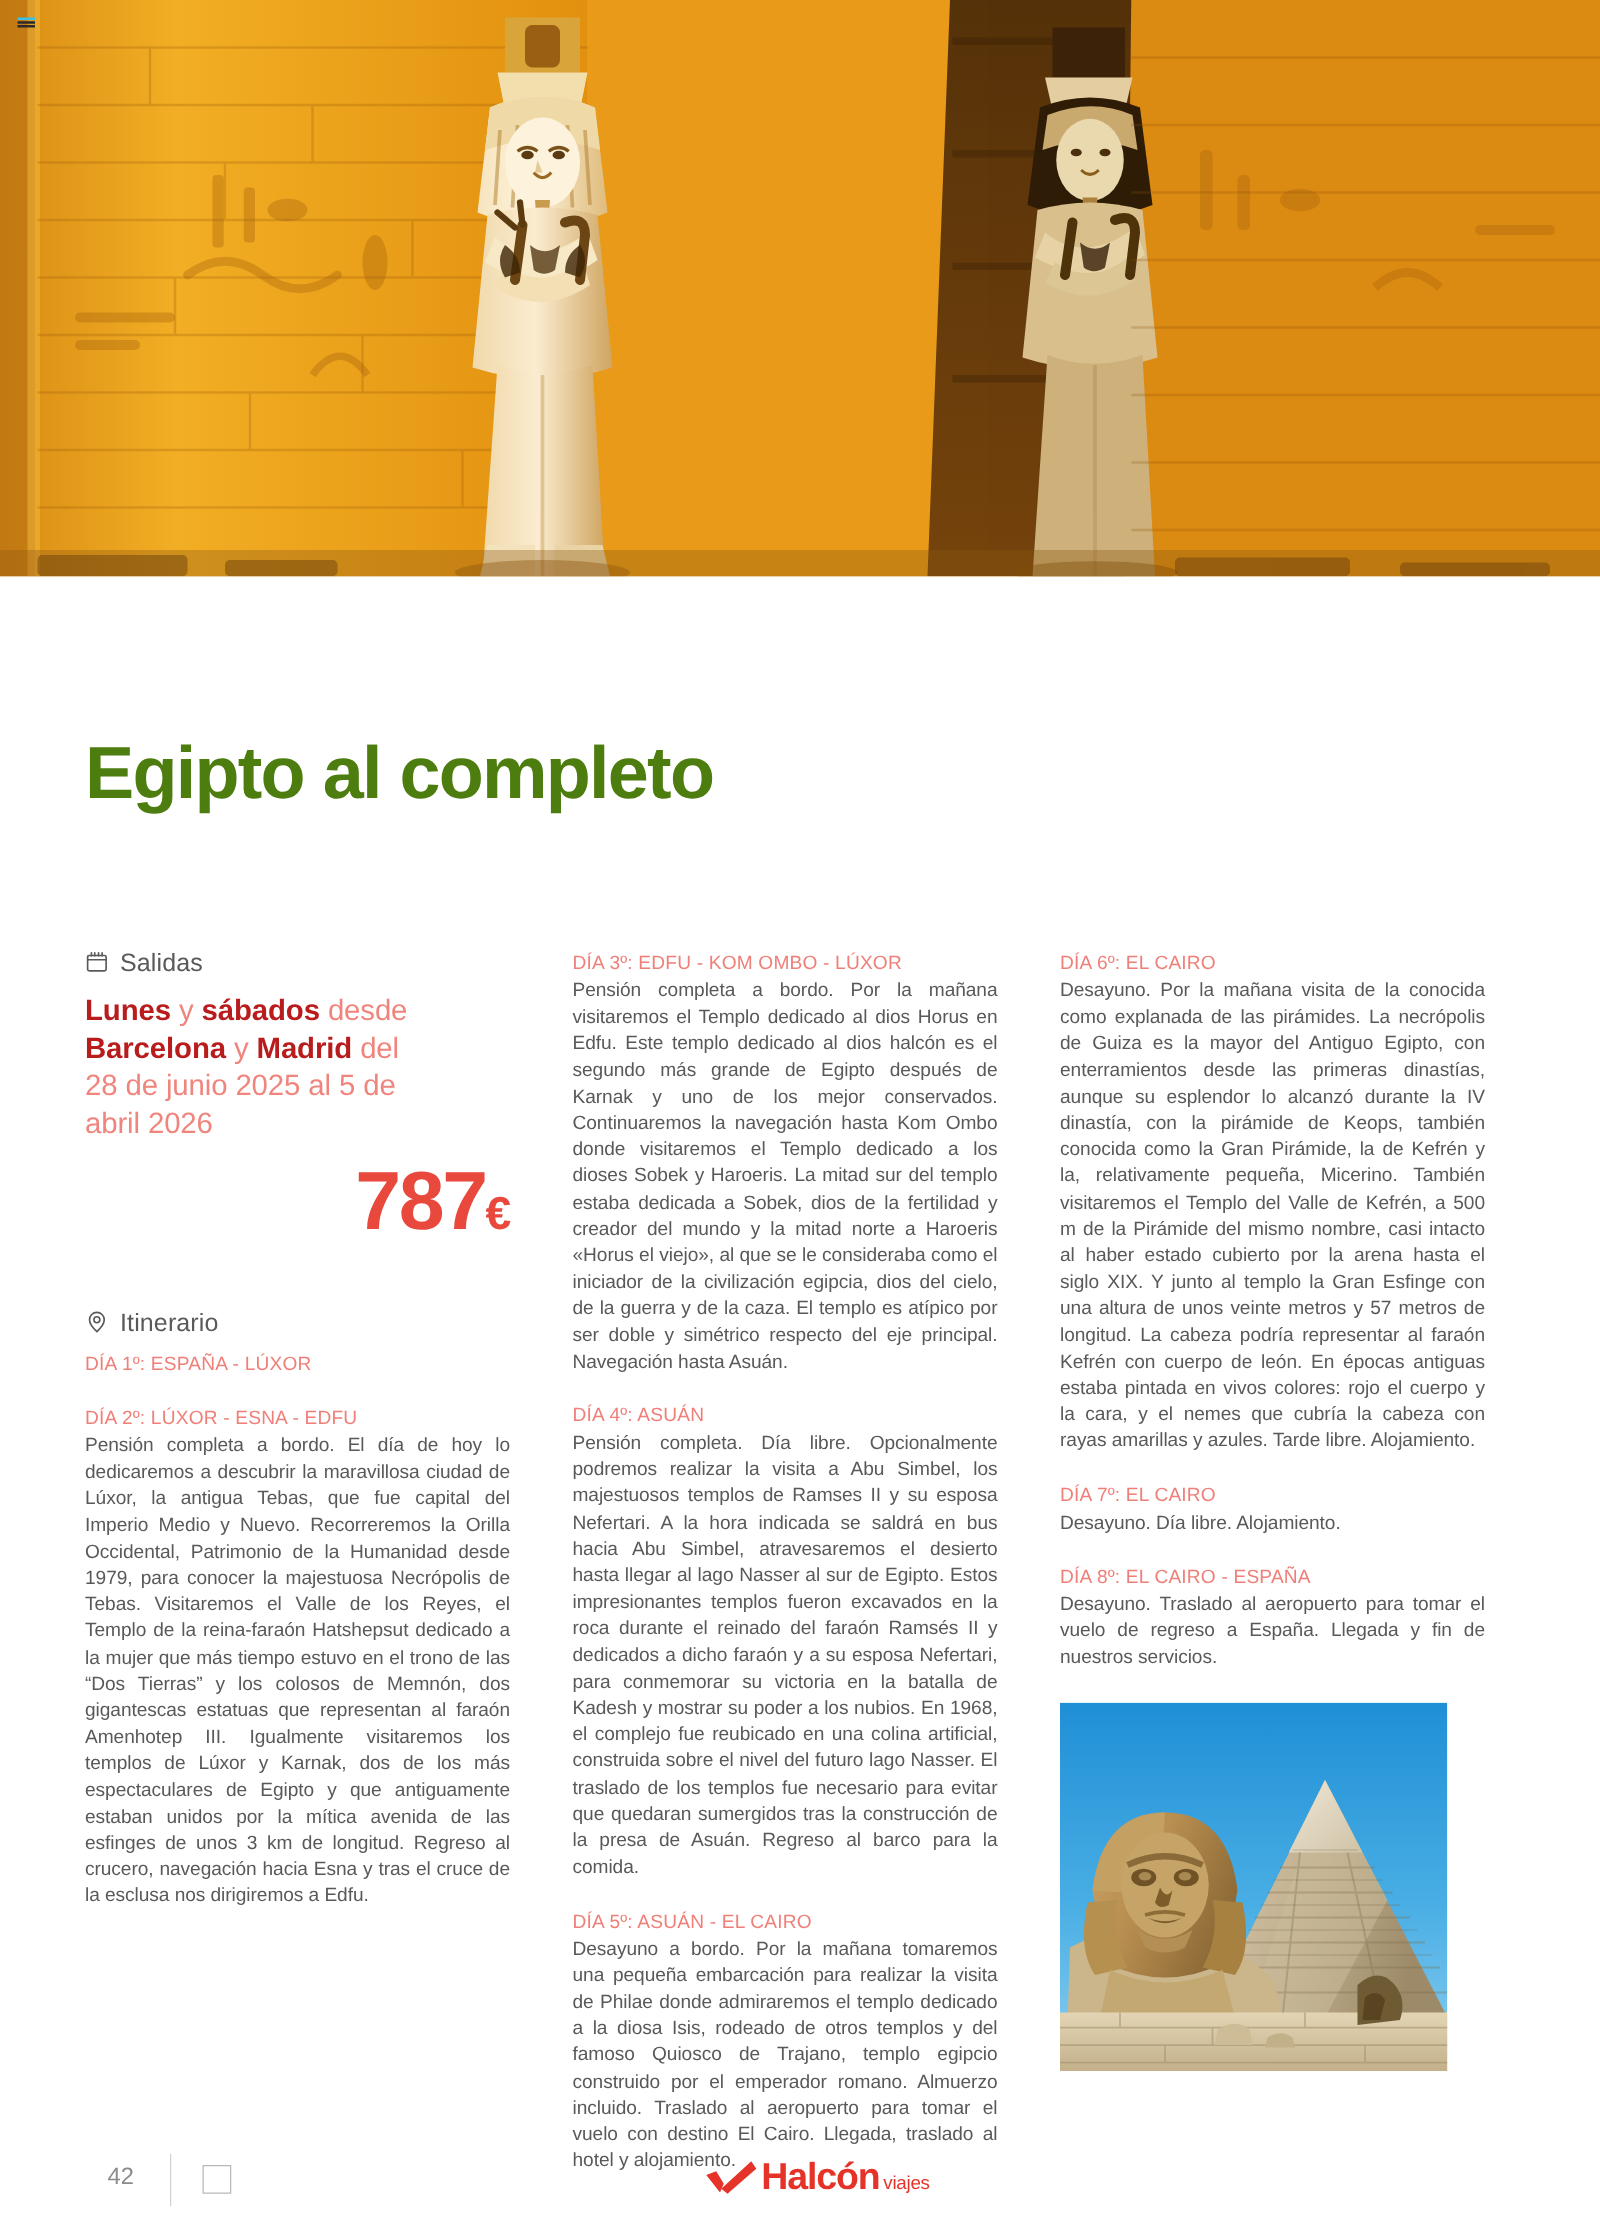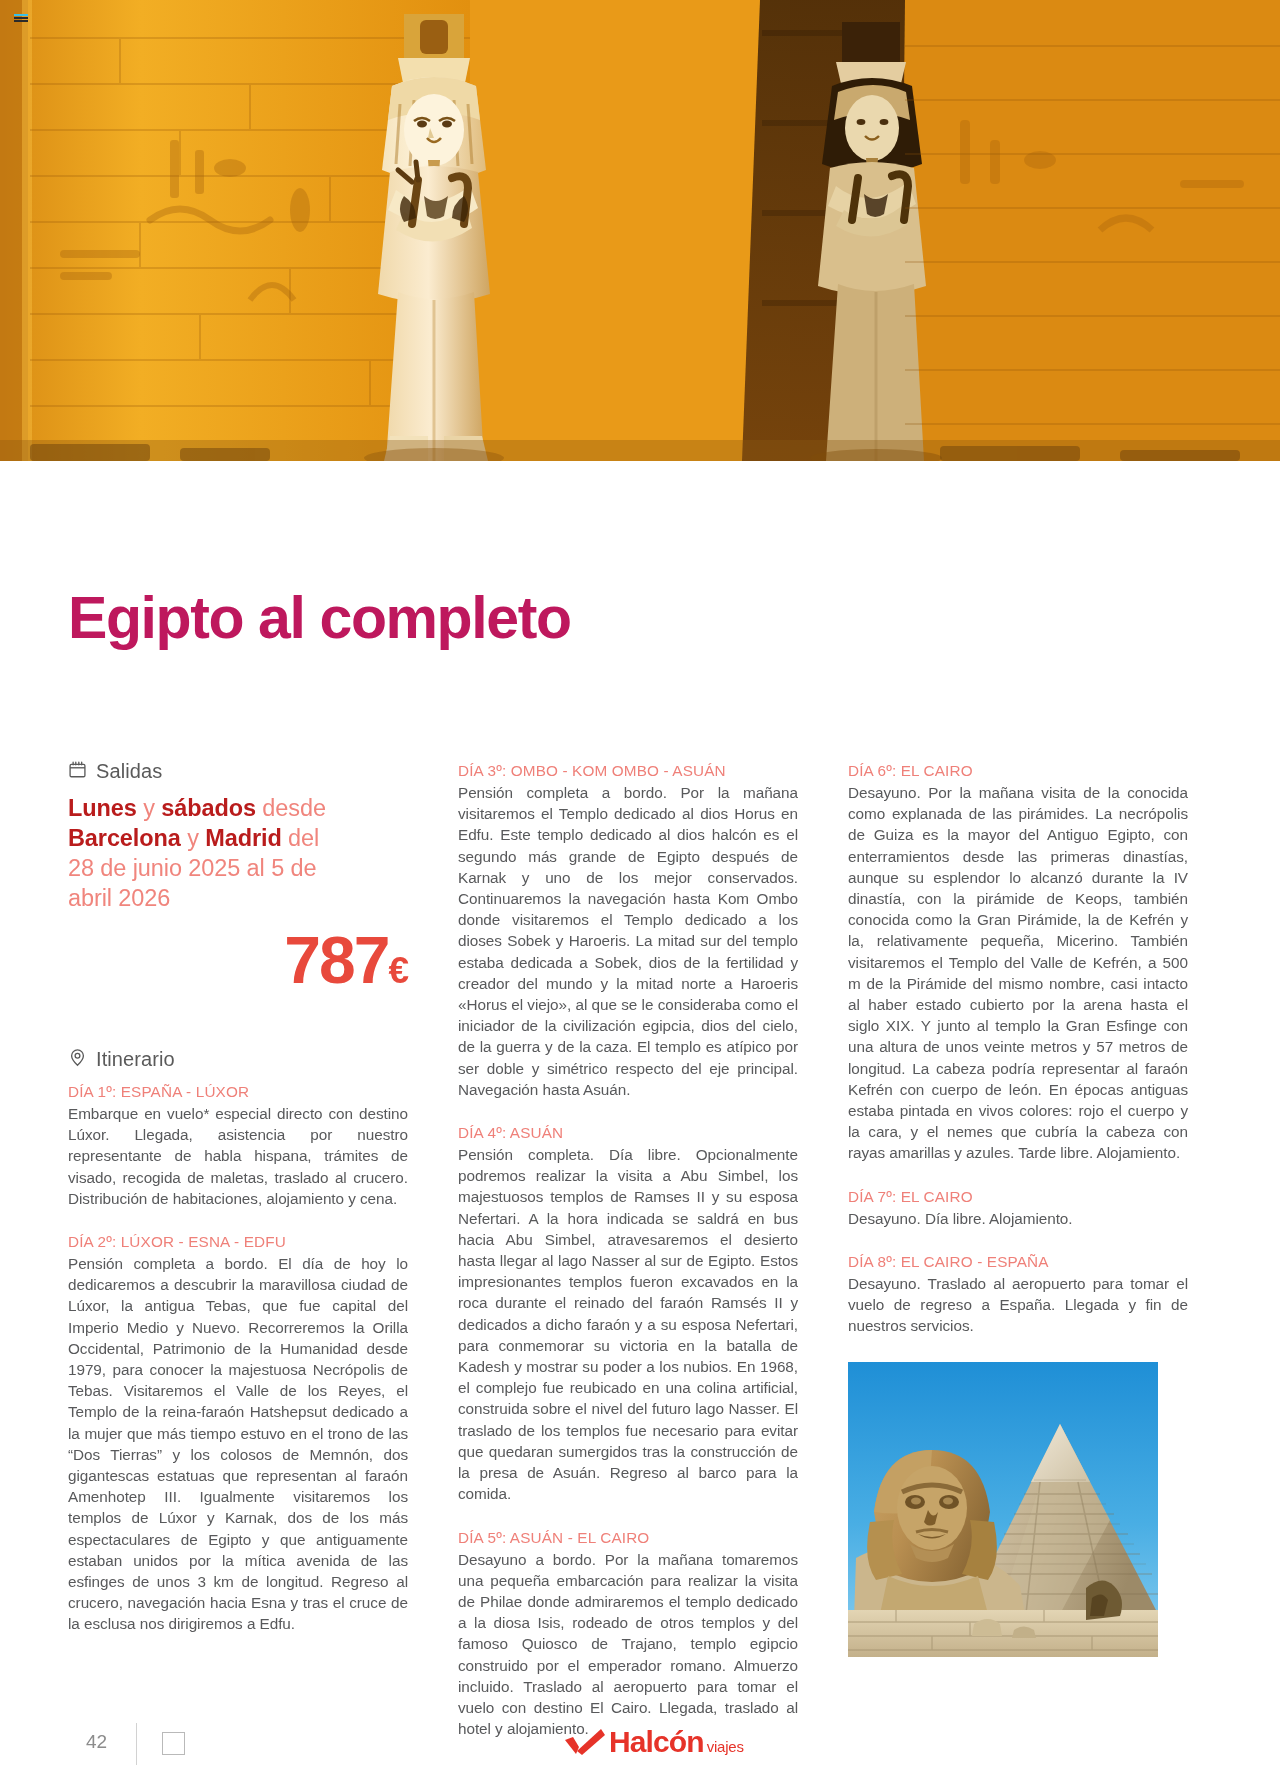--- a/index.html
+++ b/index.html
@@ -37,21 +37,21 @@
   .pm2{background:#2b2b2b;}
   .pm3{background:#2b2b2b;}
 
   
   .title{
     position:absolute;
     left:68px; top:586px;
     font-size:59px;
     line-height:64px;
     font-weight:bold;
-    color:#be185d;
+    color:#4d7c0f;
     letter-spacing:-1.4px;
     white-space:nowrap;
   }
 
   
   .cols{
     position:absolute;
     left:0; top:760px;
     width:1280px;
   }
@@ -413,32 +413,31 @@
         <svg viewBox="0 0 20 20" fill="none" stroke="#5a5a5a" stroke-width="1.4">
           <path d="M10 18.2 C10 18.2 16.2 12.4 16.2 8.2 A6.2 6.2 0 0 0 3.8 8.2 C3.8 12.4 10 18.2 10 18.2 Z"></path>
           <circle cx="10" cy="8.2" r="2.5"></circle>
         </svg>
       </span>
       <span class="ttl">Itinerario</span>
     </div>
 
     <div class="day">
       <div class="day-title">DÍA 1º: ESPAÑA - LÚXOR</div>
-      <div class="day-body">Embarque en vuelo* especial directo con destino Lúxor. Llegada, asistencia por nuestro representante de habla hispana, trámites de visado, recogida de maletas, traslado al crucero. Distribución de habitaciones, alojamiento y cena.</div>
     </div>
 
     <div class="day">
       <div class="day-title">DÍA 2º: LÚXOR - ESNA - EDFU</div>
       <div class="day-body">Pensión completa a bordo. El día de hoy lo dedicaremos a descubrir la maravillosa ciudad de Lúxor, la antigua Tebas, que fue capital del Imperio Medio y Nuevo. Recorreremos la Orilla Occidental, Patrimonio de la Humanidad desde 1979, para conocer la majestuosa Necrópolis de Tebas. Visitaremos el Valle de los Reyes, el Templo de la reina-faraón Hatshepsut dedicado a la mujer que más tiempo estuvo en el trono de las “Dos Tierras” y los colosos de Memnón, dos gigantescas estatuas que representan al faraón Amenhotep III. Igualmente visitaremos los templos de Lúxor y Karnak, dos de los más espectaculares de Egipto y que antiguamente estaban unidos por la mítica avenida de las esfinges de unos 3 km de longitud. Regreso al crucero, navegación hacia Esna y tras el cruce de la esclusa nos dirigiremos a Edfu.</div>
     </div>
   </div>
 
   <div class="col col-mid">
     <div class="day mid-first">
-      <div class="day-title">DÍA 3º: OMBO - KOM OMBO - ASUÁN</div>
+      <div class="day-title">DÍA 3º: EDFU - KOM OMBO - LÚXOR</div>
       <div class="day-body">Pensión completa a bordo. Por la mañana visitaremos el Templo dedicado al dios Horus en Edfu. Este templo dedicado al dios halcón es el segundo más grande de Egipto después de Karnak y uno de los mejor conservados. Continuaremos la navegación hasta Kom Ombo donde visitaremos el Templo dedicado a los dioses Sobek y Haroeris. La mitad sur del templo estaba dedicada a Sobek, dios de la fertilidad y creador del mundo y la mitad norte a Haroeris «Horus el viejo», al que se le consideraba como el iniciador de la civilización egipcia, dios del cielo, de la guerra y de la caza. El templo es atípico por ser doble y simétrico respecto del eje principal. Navegación hasta Asuán.</div>
     </div>
     <div class="day">
       <div class="day-title">DÍA 4º: ASUÁN</div>
       <div class="day-body">Pensión completa. Día libre. Opcionalmente podremos realizar la visita a Abu Simbel, los majestuosos templos de Ramses II y su esposa Nefertari. A la hora indicada se saldrá en bus hacia Abu Simbel, atravesaremos el desierto hasta llegar al lago Nasser al sur de Egipto. Estos impresionantes templos fueron excavados en la roca durante el reinado del faraón Ramsés II y dedicados a dicho faraón y a su esposa Nefertari, para conmemorar su victoria en la batalla de Kadesh y mostrar su poder a los nubios. En 1968, el complejo fue reubicado en una colina artificial, construida sobre el nivel del futuro lago Nasser. El traslado de los templos fue necesario para evitar que quedaran sumergidos tras la construcción de la presa de Asuán. Regreso al barco para la comida.</div>
     </div>
     <div class="day">
       <div class="day-title">DÍA 5º: ASUÁN - EL CAIRO</div>
       <div class="day-body">Desayuno a bordo. Por la mañana tomaremos una pequeña embarcación para realizar la visita de Philae donde admiraremos el templo dedicado a la diosa Isis, rodeado de otros templos y del famoso Quiosco de Trajano, templo egipcio construido por el emperador romano. Almuerzo incluido. Traslado al aeropuerto para tomar el vuelo con destino El Cairo. Llegada, traslado al hotel y alojamiento.</div>
     </div>

